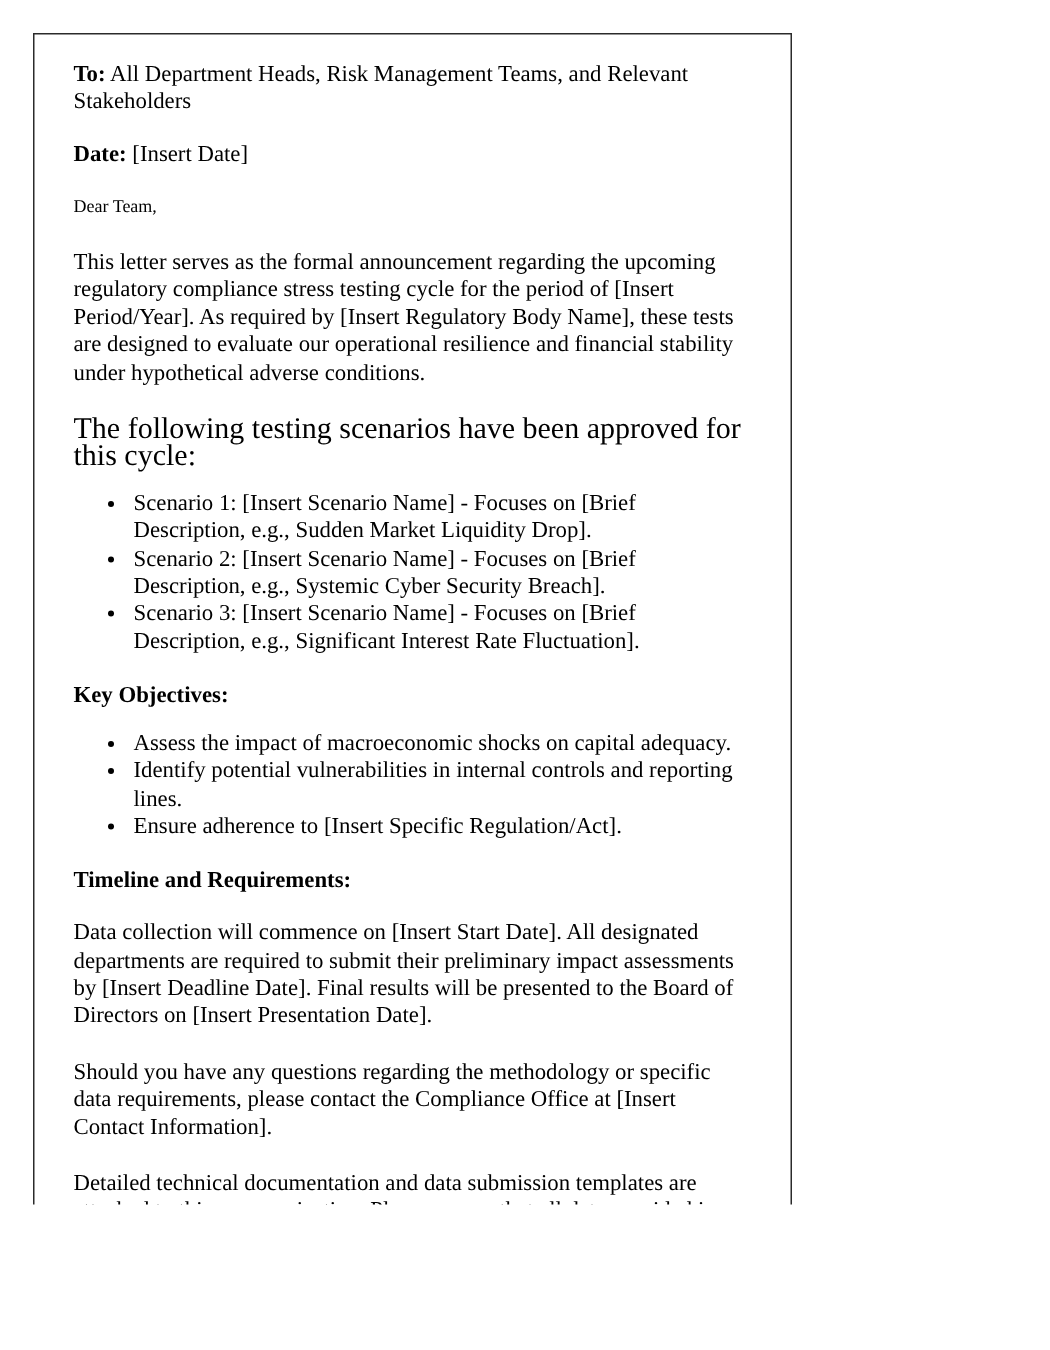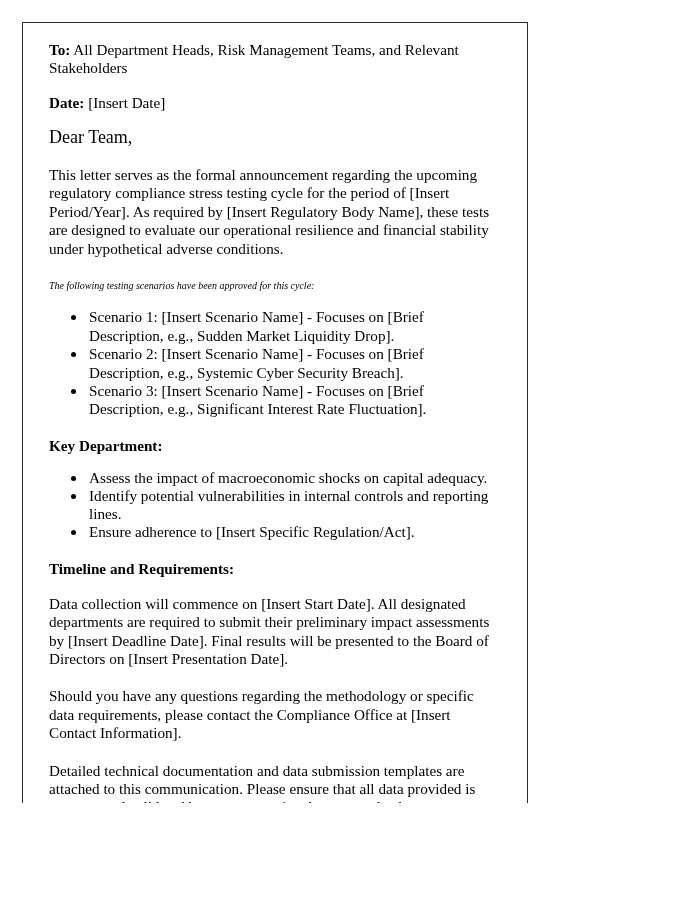--- a/index.html
+++ b/index.html
@@ -29,35 +29,34 @@
   #page-inner {
     padding: 18px 26px 0 26px;
   }
   .hdr-line {
     font-size: 15.2px;
     line-height: 18px;
     margin: 0 0 16.5px 0;
   }
   .hdr-line b { font-weight: bold; }
   .salutation {
-    font-size: 18px;
+    font-size: 12px;
     line-height: 18px;
     margin: 13px 0 20px 0;
   }
   p.body-par {
     font-size: 15.2px;
     line-height: 18.4px;
     margin: 0 0 19px 0;
     text-align: left;
   }
   p.lead-in {
-    font-size: 10px;
+    font-size: 20px;
     line-height: 18.4px;
     margin: 14px 0 13px 0;
-    font-style: italic;
   }
   ul.doc-list {
     margin: 0 0 18px 0;
     padding-left: 38px;
     list-style-type: disc;
   }
   ul.doc-list li {
     font-size: 15.2px;
     line-height: 18.4px;
     margin: 0;
@@ -110,21 +109,21 @@
       <li>
         <b>Scenario 2:</b>
         <b>[Insert Scenario Name]</b><span> - Focuses on [Brief Description, e.g., Systemic Cyber Security Breach].</span>
       </li>
       <li>
         <b>Scenario 3:</b>
         <b>[Insert Scenario Name]</b><span> - Focuses on [Brief Description, e.g., Significant Interest Rate Fluctuation].</span>
       </li>
     </ul>
 
-    <h3 class="section-head">Key Department:</h3>
+    <h3 class="section-head">Key Objectives:</h3>
 
     <ul class="doc-list tight">
       <li>Assess the impact of macroeconomic shocks on capital adequacy.</li>
       <li>Identify potential vulnerabilities in internal controls and reporting lines.</li>
       <li>Ensure adherence to [Insert Specific Regulation/Act].</li>
     </ul>
 
     <h3 class="section-head-2">Timeline and Requirements:</h3>
 
     <p class="body-par">Data collection will commence on [Insert Start Date]. All designated departments are required to submit their preliminary impact assessments by [Insert Deadline Date]. Final results will be presented to the Board of Directors on [Insert Presentation Date].</p>

